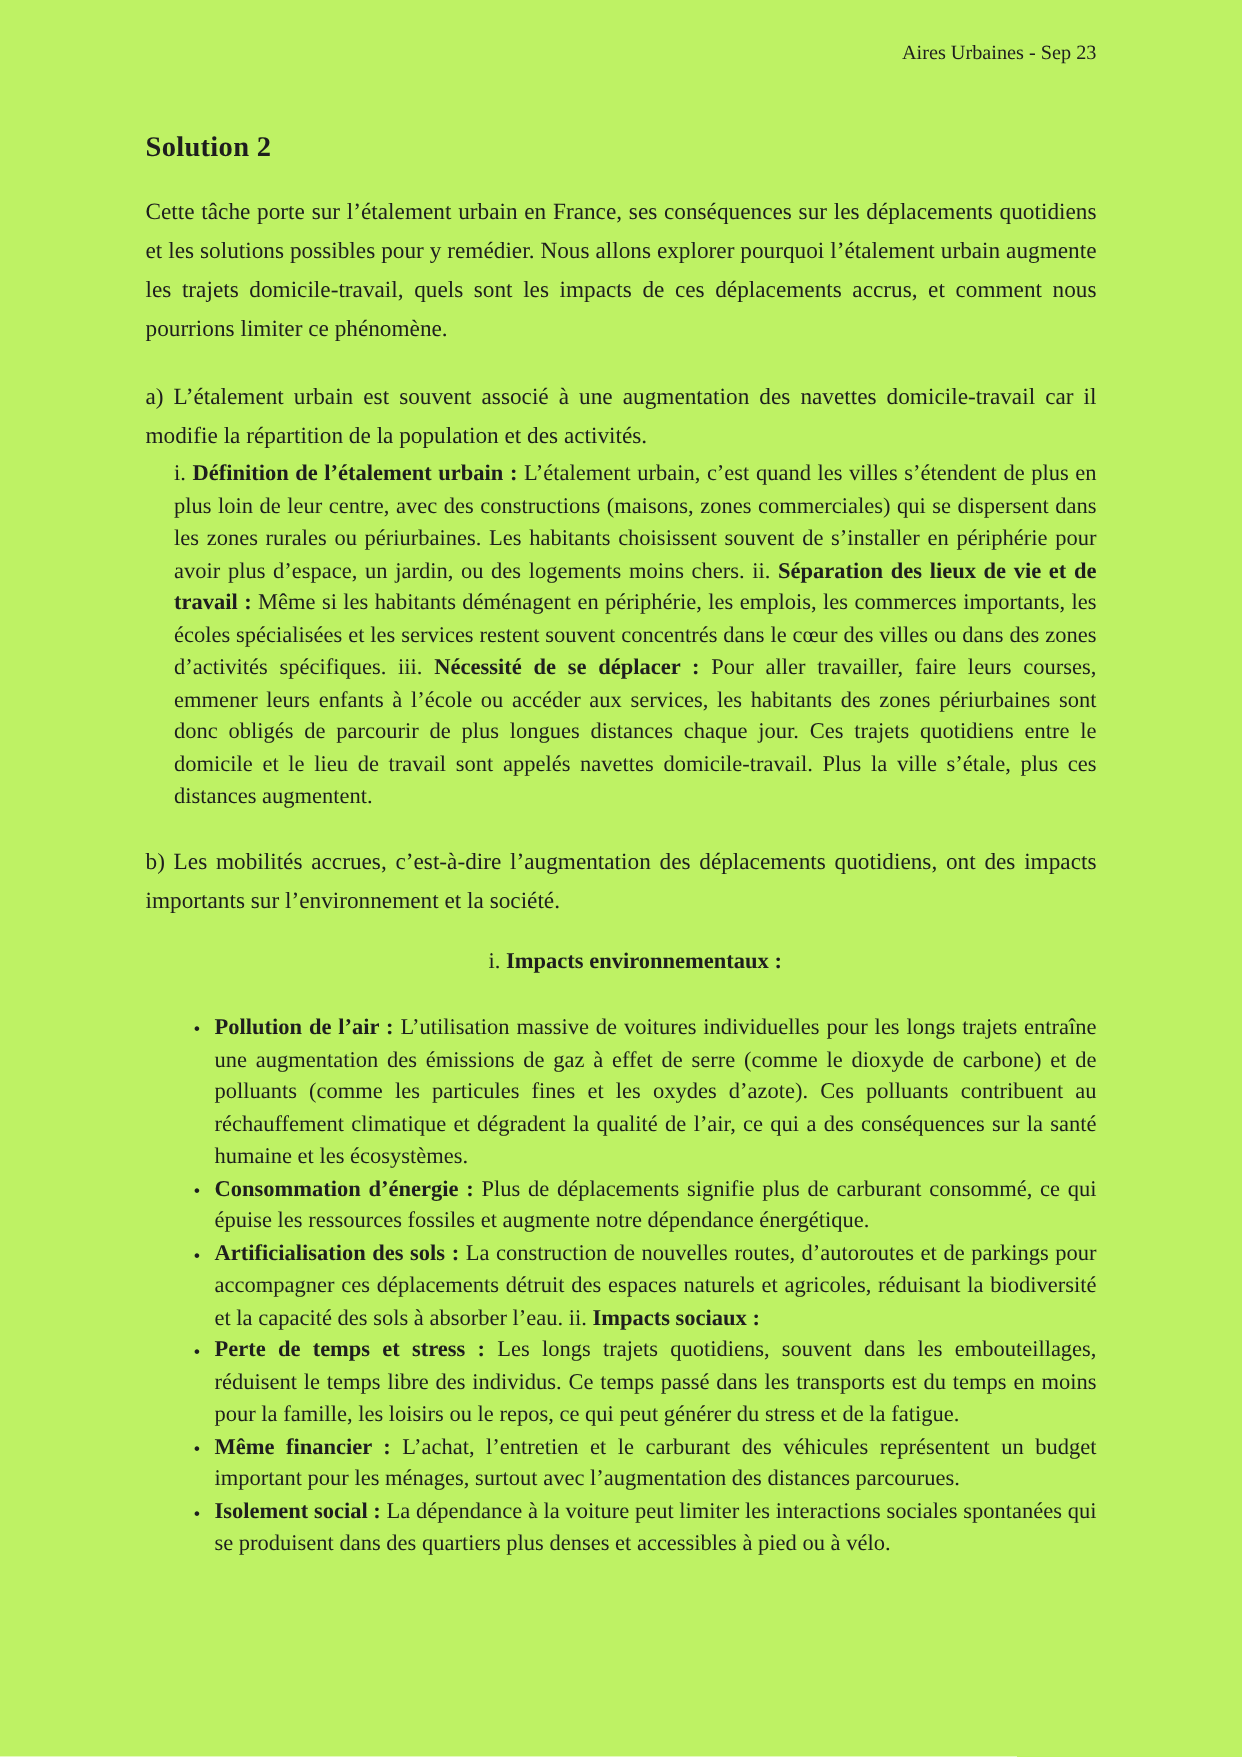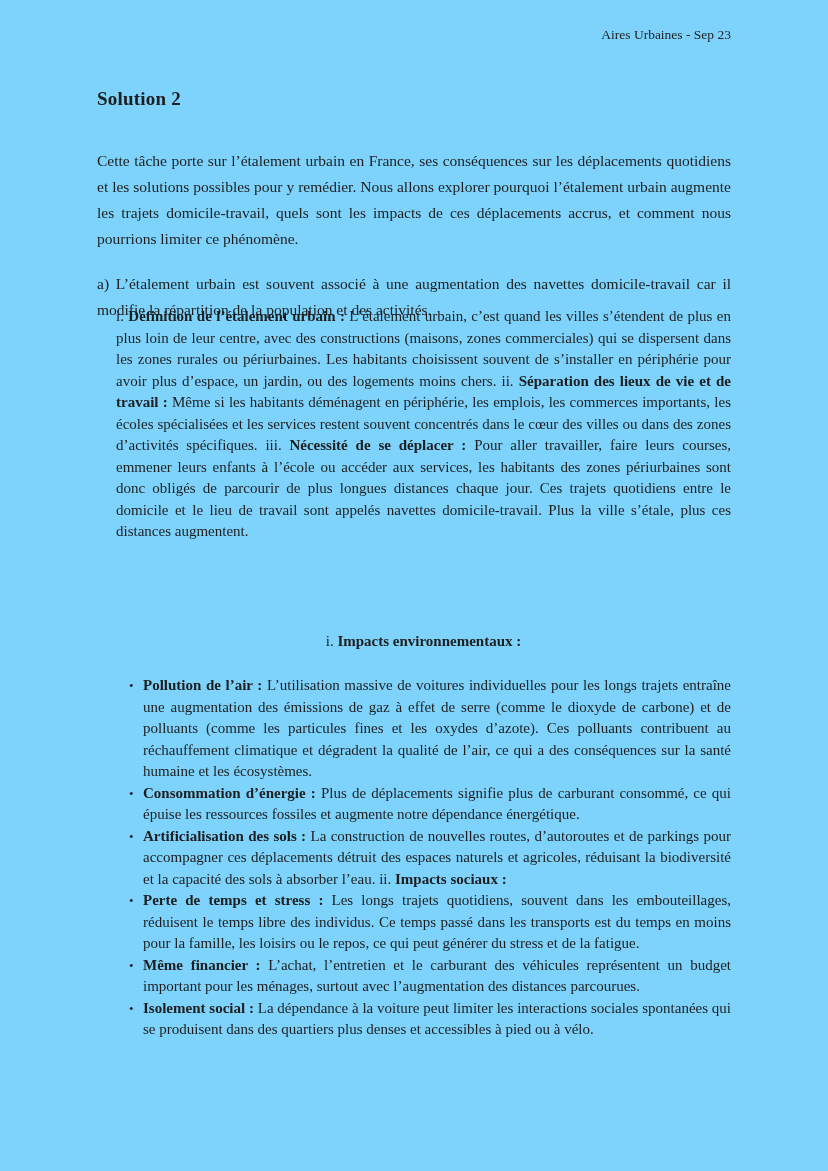--- a/index.html
+++ b/index.html
@@ -1,20 +1,20 @@
 <!DOCTYPE html>
 <html lang="fr"><head>
 <meta charset="utf-8">
 <style>
   html, body { margin: 0; padding: 0; background: #ffffff; }
   .page {
     position: relative;
     width: 828px;
     height: 1171px;
-    background: #7dd3fc;
+    background: #bef264;
     font-family: "Liberation Serif", "DejaVu Serif", serif;
     color: #1e1e1e;
     overflow: hidden;
   }
   .header {
     position: absolute;
     top: 27px;
     right: 97px;
     font-size: 13.5px;
     line-height: 16px;
@@ -31,21 +31,20 @@
   .para {
     position: absolute;
     margin: 0;
     text-align: justify;
   }
   .para.main {
     left: 97px;
     width: 634px;
     font-size: 15.5px;
     line-height: 26px;
-    margin-top: 19px;
   }
   .para.indent {
     left: 116px;
     width: 615px;
     font-size: 15px;
     line-height: 21.5px;
   }
   #impacts-env-heading { text-align: center; }
   .bullets {
     position: absolute;
@@ -89,20 +88,21 @@
   </div>
 
   <h1 class="title">Solution 2</h1>
 
   <p class="para main" style="top:129px;">Cette tâche porte sur l’étalement urbain en France, ses conséquences sur les déplacements quotidiens et les solutions possibles pour y remédier. Nous allons explorer pourquoi l’étalement urbain augmente les trajets domicile-travail, quels sont les impacts de ces déplacements accrus, et comment nous pourrions limiter ce phénomène.</p>
 
   <p class="para main" style="top:252px;">a) L’étalement urbain est souvent associé à une augmentation des navettes domicile-travail car il modifie la répartition de la population et des activités.</p>
 
   <p class="para indent" style="top:306px;"><span>i. </span><b>Définition de l’étalement urbain :</b><span> L’étalement urbain, c’est quand les villes s’étendent de plus en plus loin de leur centre, avec des constructions (maisons, zones commerciales) qui se dispersent dans les zones rurales ou périurbaines. Les habitants choisissent souvent de s’installer en périphérie pour avoir plus d’espace, un jardin, ou des logements moins chers. ii. </span><b>Séparation des lieux de vie et de travail :</b><span> Même si les habitants déménagent en périphérie, les emplois, les commerces importants, les écoles spécialisées et les services restent souvent concentrés dans le cœur des villes ou dans des zones d’activités spécifiques. iii. </span><b>Nécessité de se déplacer :</b><span> Pour aller travailler, faire leurs courses, emmener leurs enfants à l’école ou accéder aux services, les habitants des zones périurbaines sont donc obligés de parcourir de plus longues distances chaque jour. Ces trajets quotidiens entre le domicile et le lieu de travail sont appelés navettes domicile-travail. Plus la ville s’étale, plus ces distances augmentent.</span></p>
 
+  <p class="para main" style="top:562px;">b) Les mobilités accrues, c’est-à-dire l’augmentation des déplacements quotidiens, ont des impacts importants sur l’environnement et la société.</p>
 
   <p class="para indent" style="top:631px;" id="impacts-env-heading"><span>i. </span><b>Impacts environnementaux :</b></p>
 
   <ul class="bullets" id="bullet-list">
       <li><span class="bullet-dot">•</span><b>Pollution de l’air :</b><span> L’utilisation massive de voitures individuelles pour les longs trajets entraîne une augmentation des émissions de gaz à effet de serre (comme le dioxyde de carbone) et de polluants (comme les particules fines et les oxydes d’azote). Ces polluants contribuent au réchauffement climatique et dégradent la qualité de l’air, ce qui a des conséquences sur la santé humaine et les écosystèmes.</span></li>
       <li><span class="bullet-dot">•</span><b>Consommation d’énergie :</b><span> Plus de déplacements signifie plus de carburant consommé, ce qui épuise les ressources fossiles et augmente notre dépendance énergétique.</span></li>
       <li><span class="bullet-dot">•</span><b>Artificialisation des sols :</b><span> La construction de nouvelles routes, d’autoroutes et de parkings pour accompagner ces déplacements détruit des espaces naturels et agricoles, réduisant la biodiversité et la capacité des sols à absorber l’eau. ii. </span><b>Impacts sociaux :</b></li>
       <li><span class="bullet-dot">•</span><b>Perte de temps et stress :</b><span> Les longs trajets quotidiens, souvent dans les embouteillages, réduisent le temps libre des individus. Ce temps passé dans les transports est du temps en moins pour la famille, les loisirs ou le repos, ce qui peut générer du stress et de la fatigue.</span></li>
       <li><span class="bullet-dot">•</span><b>Même financier :</b><span> L’achat, l’entretien et le carburant des véhicules représentent un budget important pour les ménages, surtout avec l’augmentation des distances parcourues.</span></li>
       <li><span class="bullet-dot">•</span><b>Isolement social :</b><span> La dépendance à la voiture peut limiter les interactions sociales spontanées qui se produisent dans des quartiers plus denses et accessibles à pied ou à vélo.</span></li>

